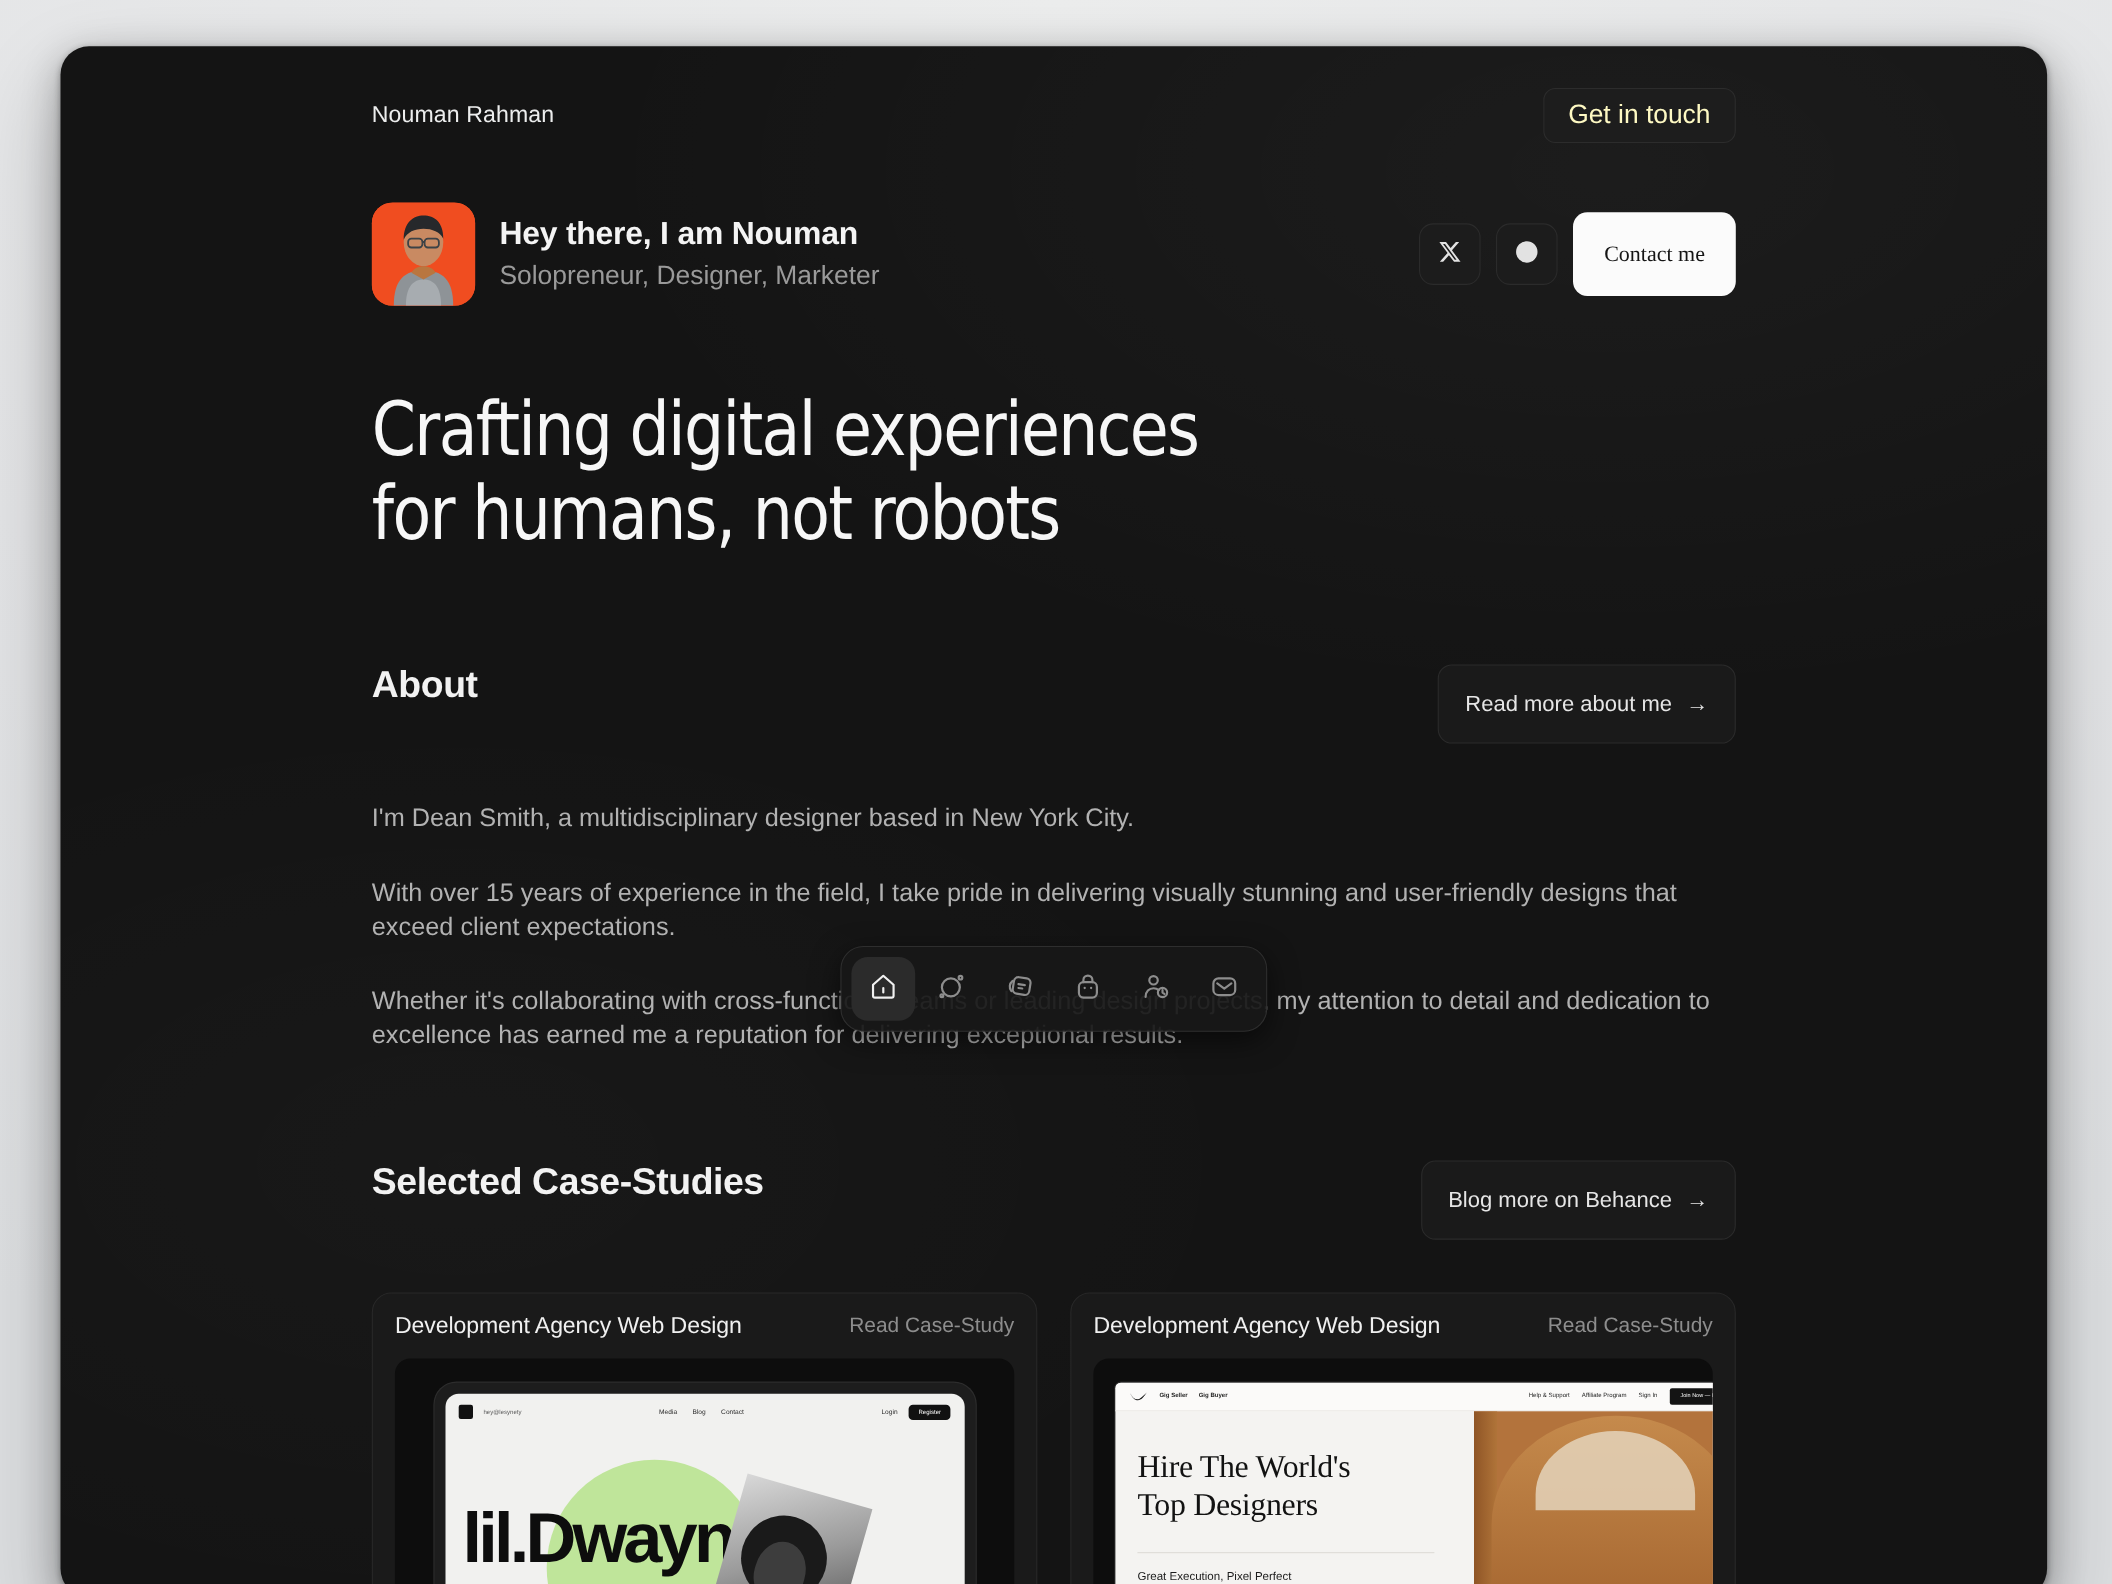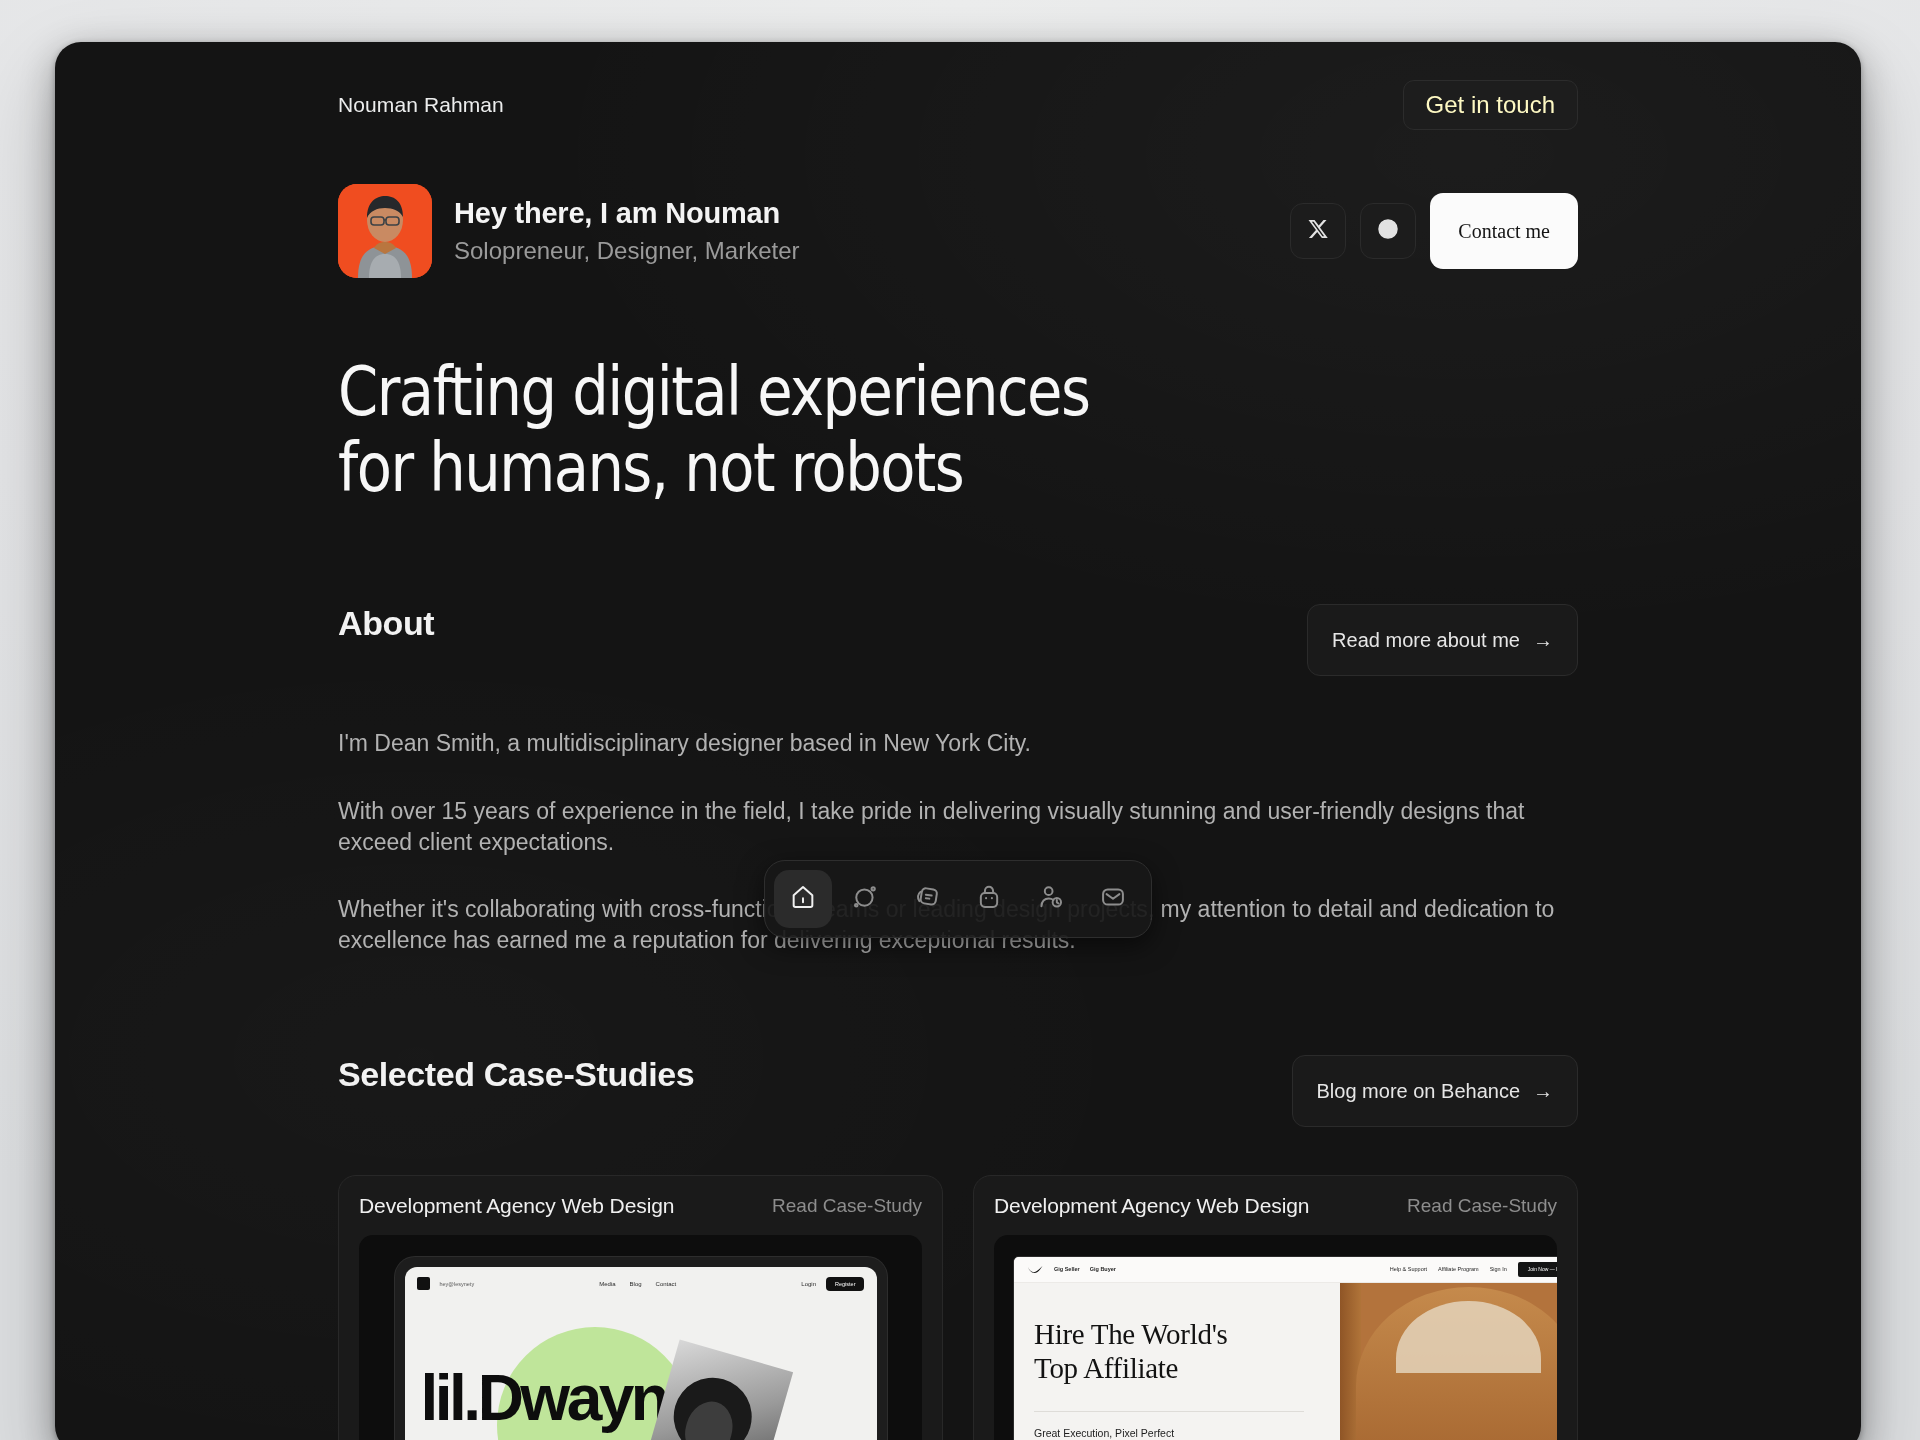--- a/index.html
+++ b/index.html
@@ -647,21 +647,21 @@
               <span class="right">
                 <span>Help &amp; Support</span>
                 <span>Affiliate Program</span>
                 <span>Sign In</span>
                 <span class="cta">Join Now — It's Free</span>
               </span>
             </div>
             <div class="b-body">
               <div class="b-left">
                 <div class="b-h1">Hire The World's
-Top Affiliate</div>
+Top Designers</div>
                 <div class="b-rule"></div>
                 <div class="b-sub">Great Execution, Pixel Perfect
 Work Delivered by Team —</div>
                 <div class="b-author">Anthony Ezinlo</div>
               </div>
               <div class="b-right">
                 <div class="wall-l"></div>
 
                 <div class="arch">
                   <div class="arch-inner"></div>

